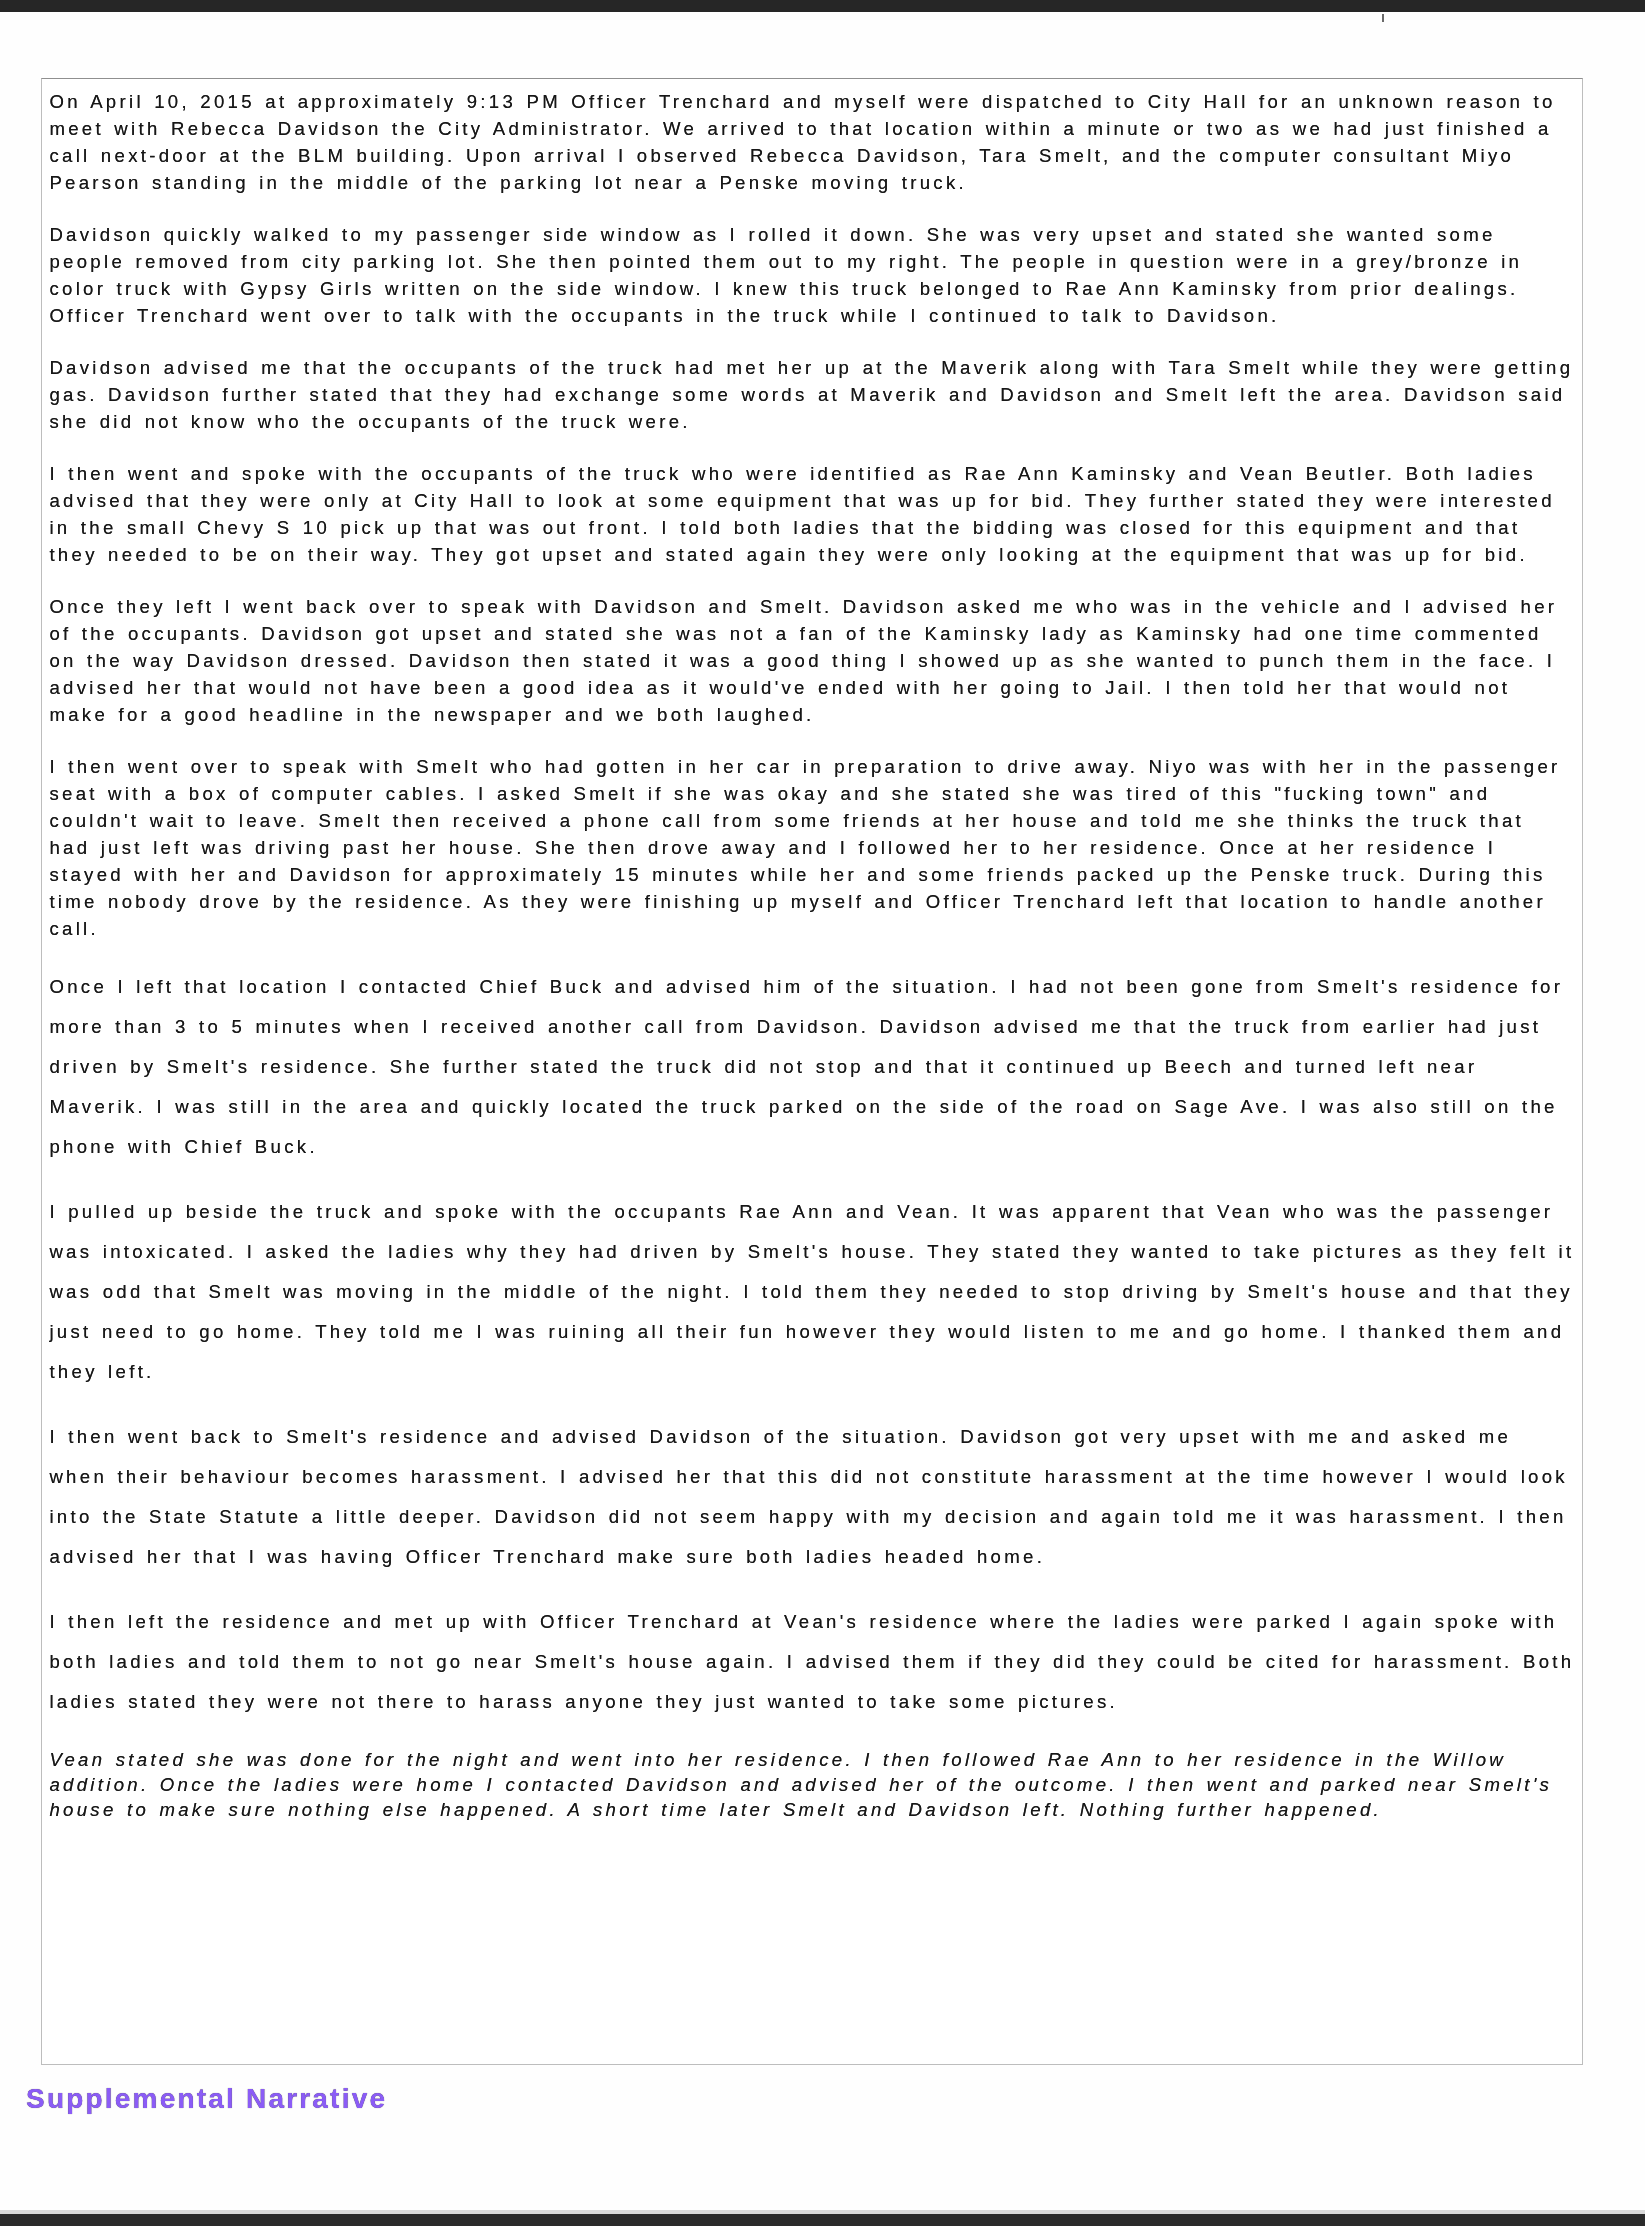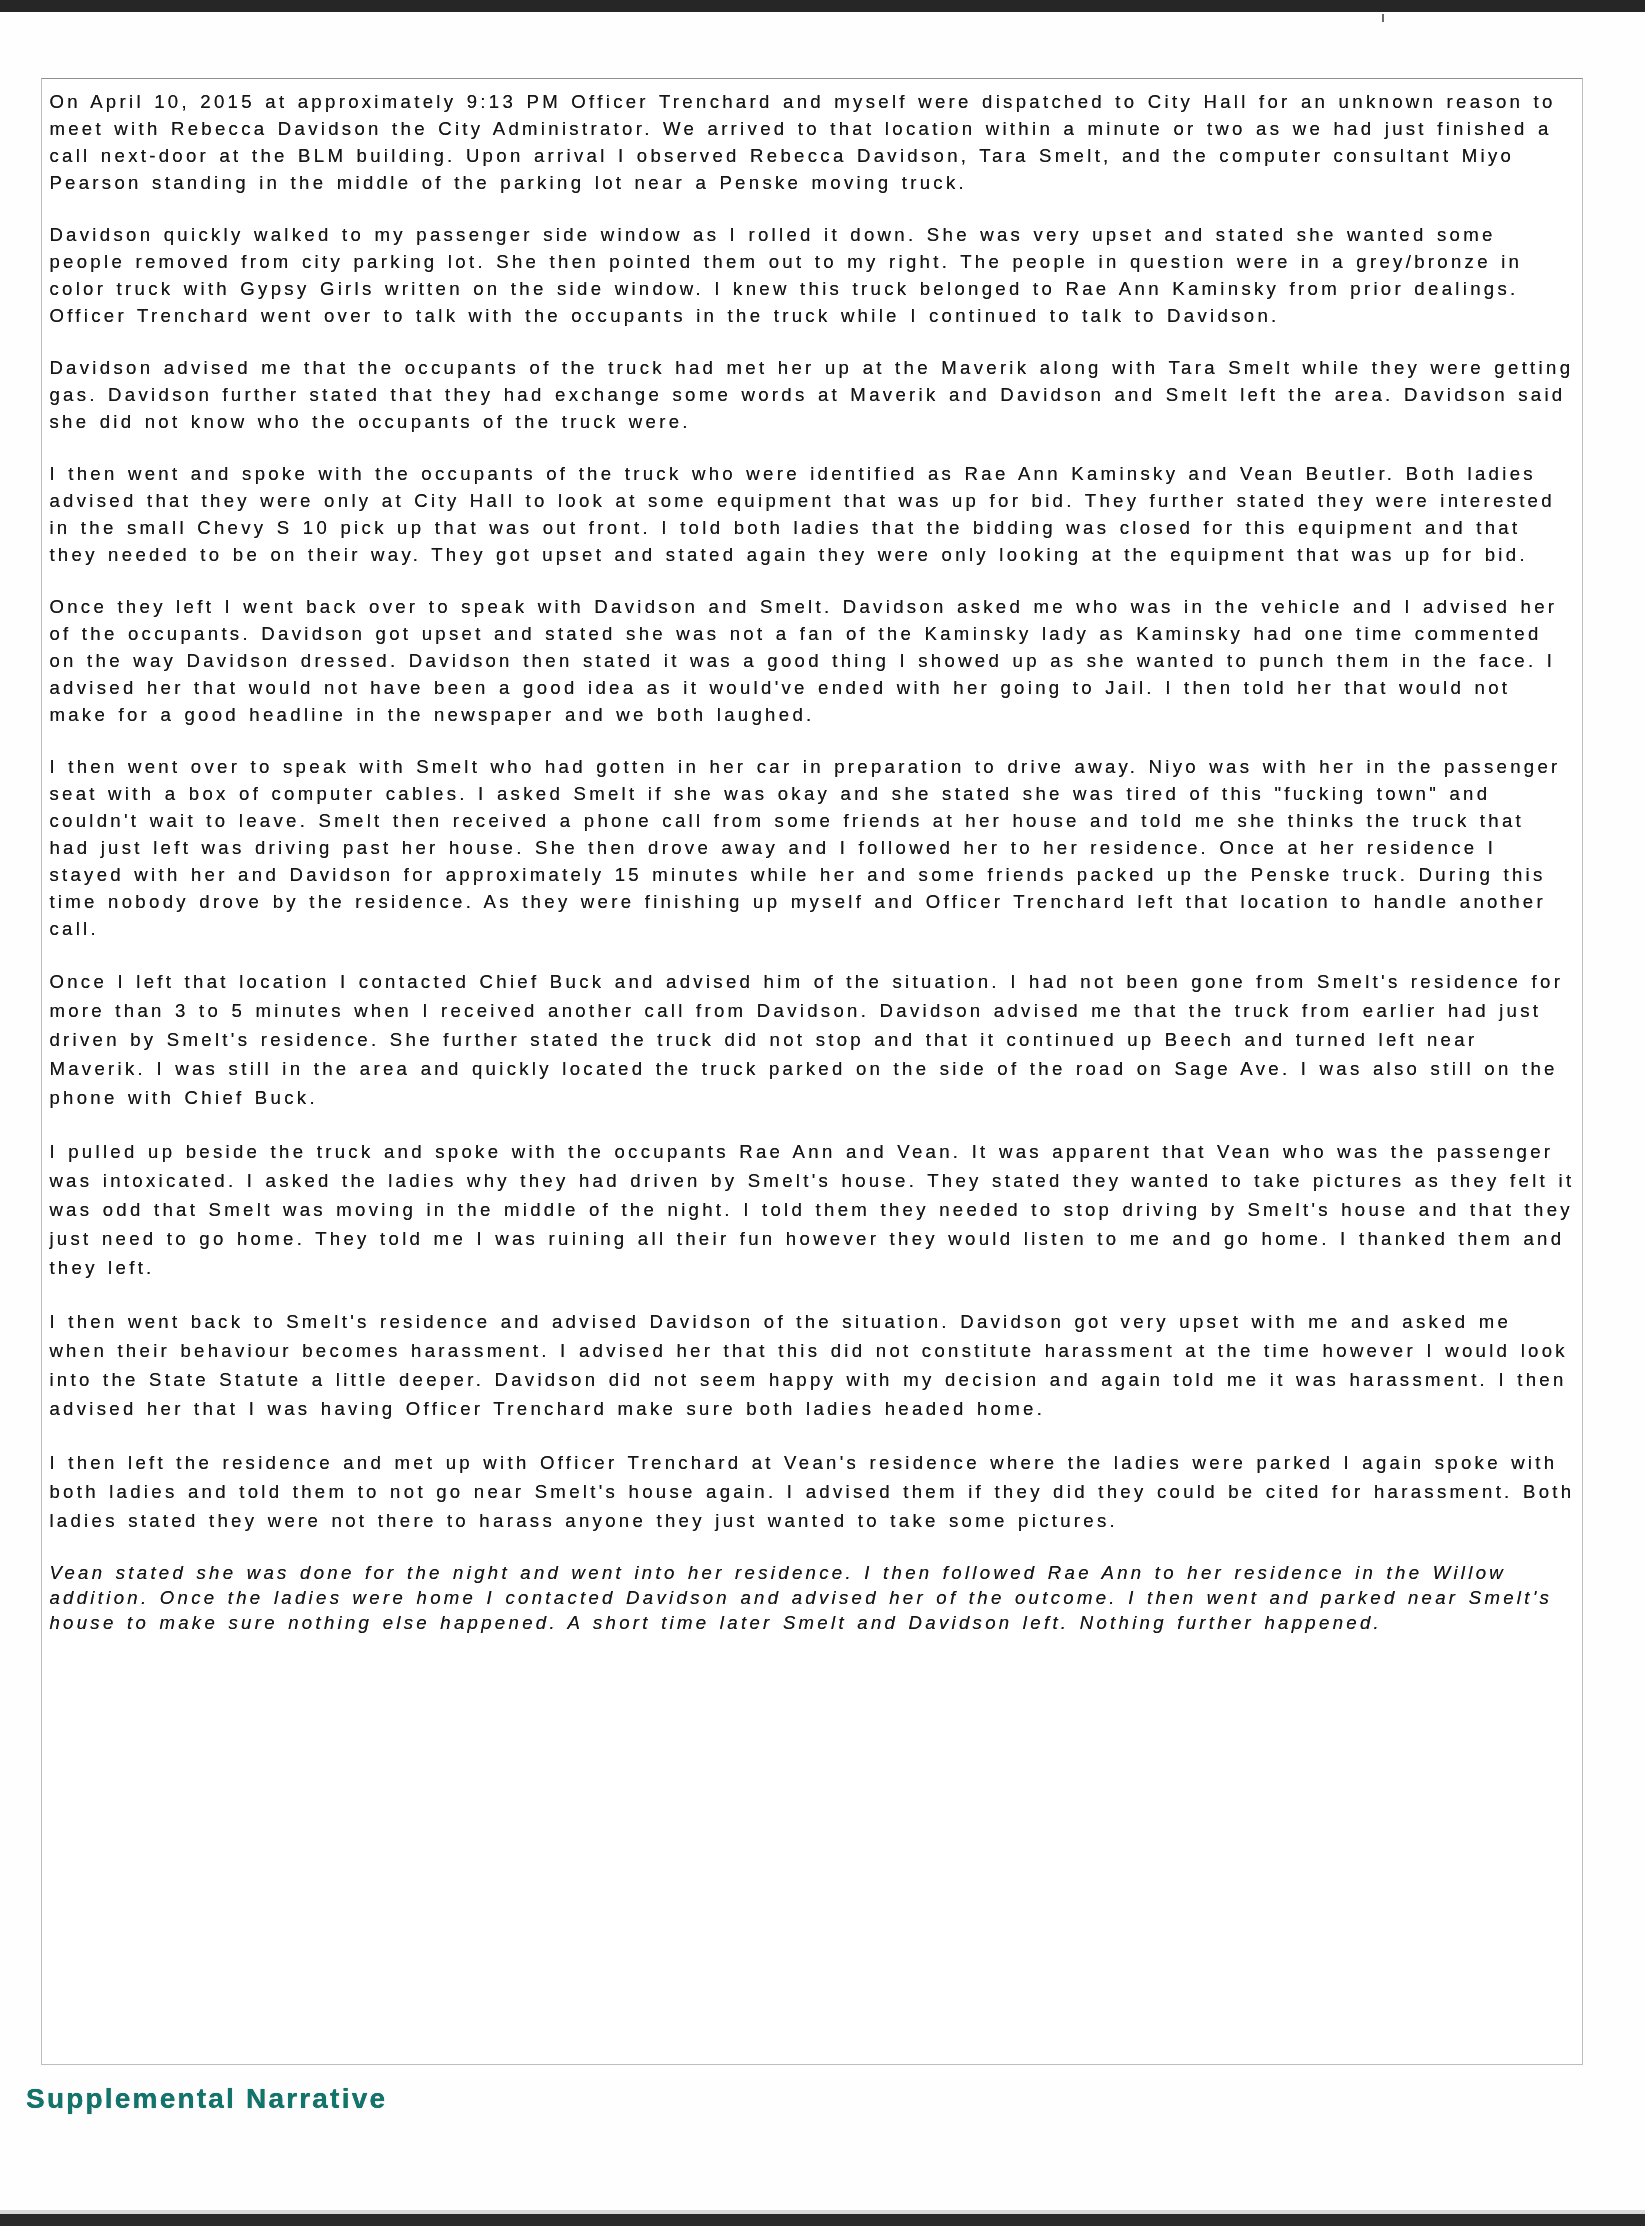--- a/index.html
+++ b/index.html
@@ -42,28 +42,28 @@
   .narrative-text p {
     margin: 0 0 25px 0;
     font-size: 18.6px;
     letter-spacing: 3.3px;
     word-spacing: 1.9px;
     color: #171717;
     text-shadow: 0 0 0.6px rgba(10,10,10,0.75);
   }
   .narrative-text p.tight  { line-height: 27px; }
   .narrative-text p.tight2 { line-height: 25px; font-style: italic; }
-  .narrative-text p.loose  { line-height: 29px; margin-top: 7.4px; }
+  .narrative-text p.loose  { line-height: 40px; margin-top: 7.4px; }
   .supplemental-heading {
     position: absolute;
     left: 26px; top: 2083px;
     font-size: 28px;
     font-weight: bold;
     letter-spacing: 2.2px;
-    color: #0f766e;
+    color: #8b5cf6;
     text-shadow: 0 0 0.7px rgba(0,0,0,0.8);
   }
   .bottom-strip {
     position: absolute;
     left: 0; top: 2210px;
     width: 1646px; height: 3.7px;
     background: #d9d9d9;
   }
   .bottom-bar {
     position: absolute;

